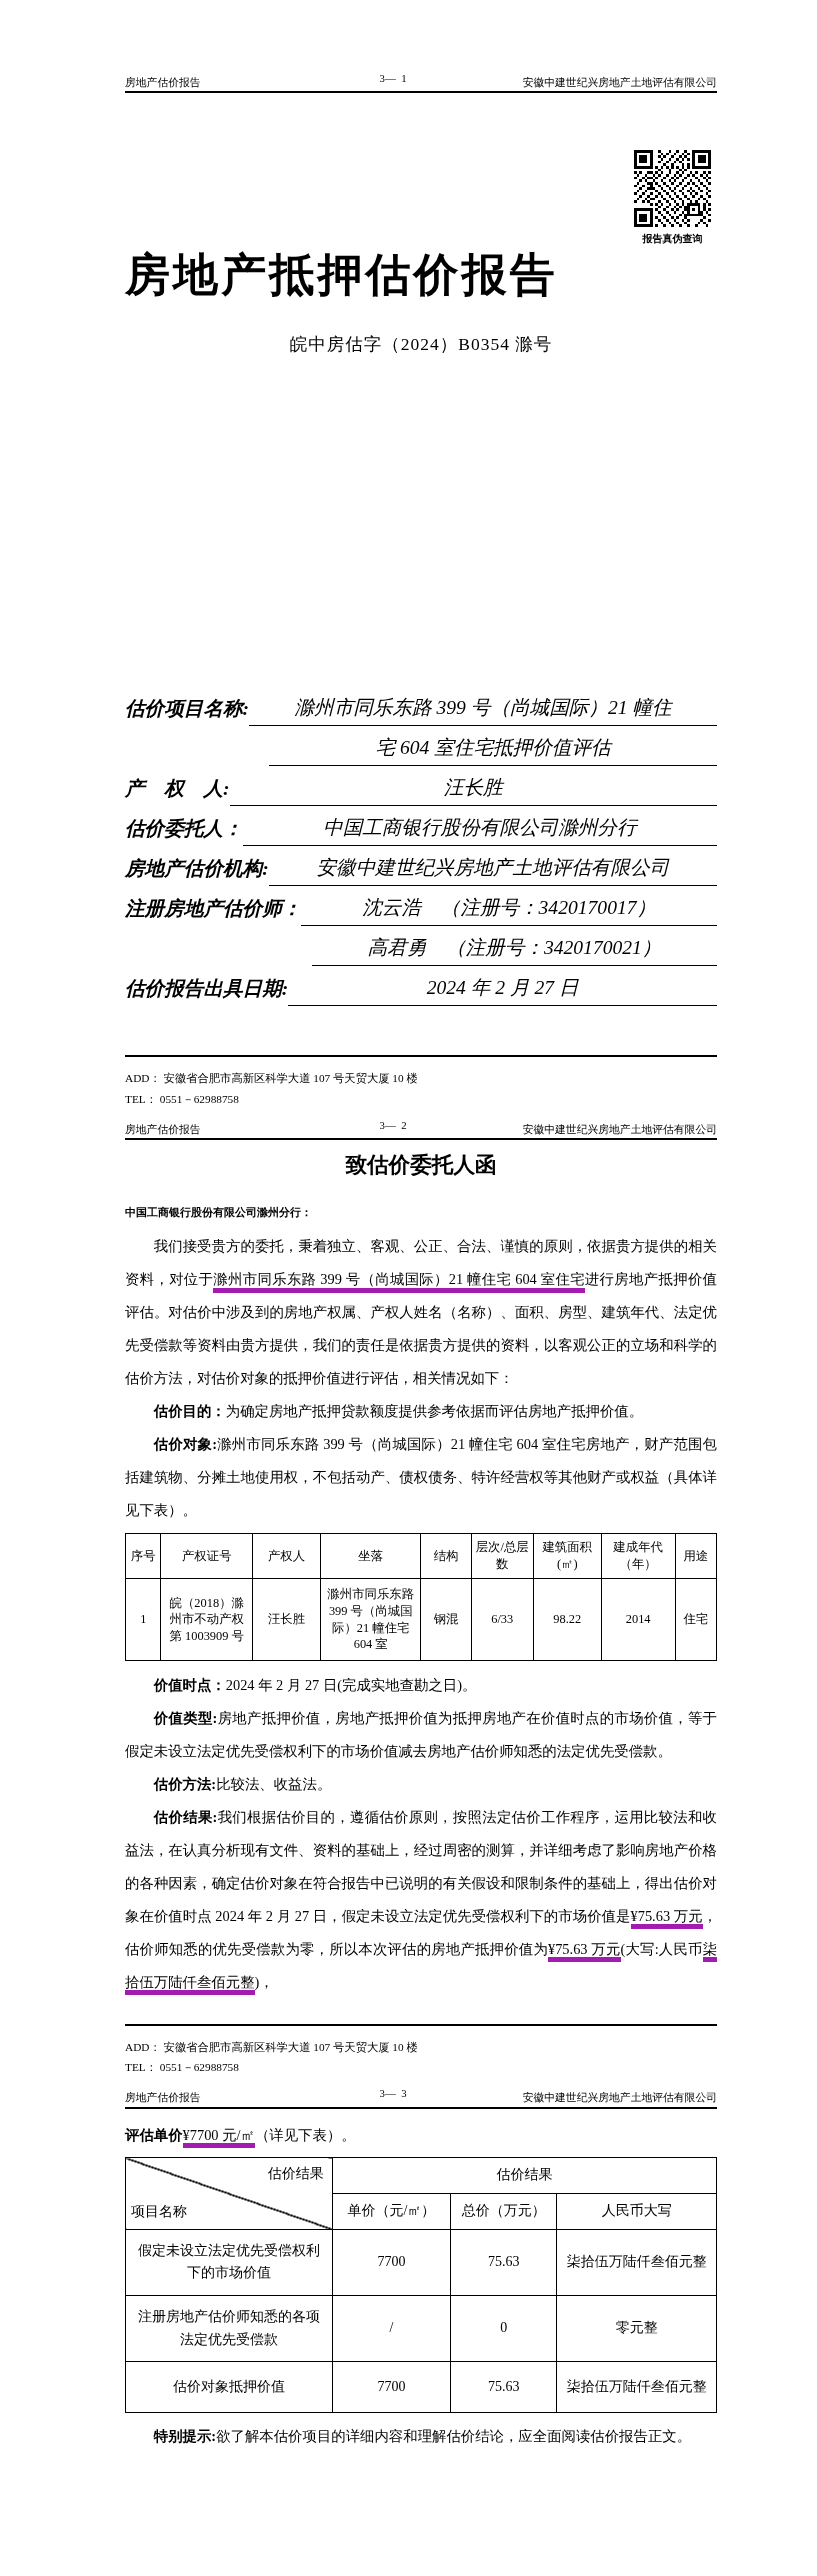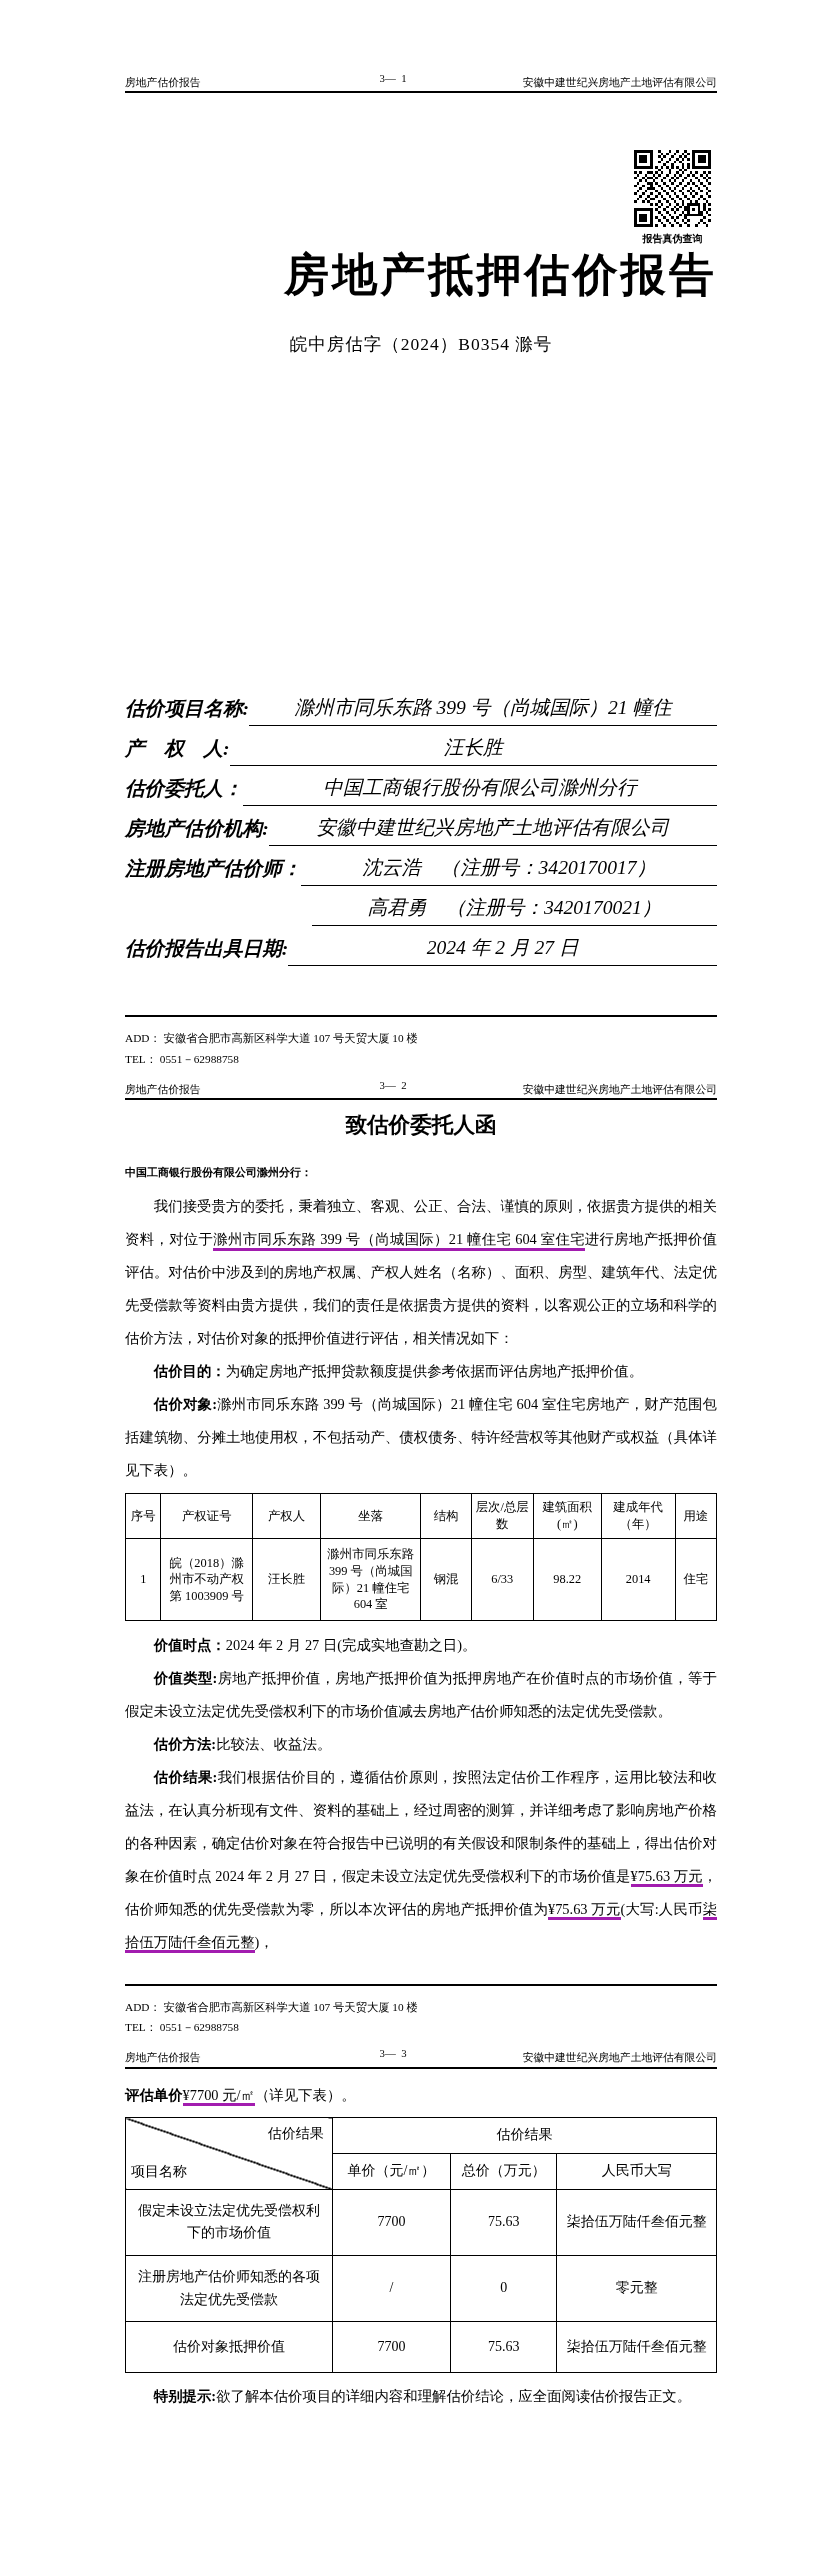--- a/index.html
+++ b/index.html
@@ -24,38 +24,38 @@
   
   .page-footer { border-top:2.6px solid #000; padding-top:11.3px; font-size:11.3px; }
   .page-footer div { line-height:20.6px; white-space:pre; }
   .pf1 { margin-top:49px; }
   .pf2 { margin-top:25px; }
 
   
   .qr-wrap { margin-top:57px; margin-left:auto; width:89px; text-align:center; }
   .qr-wrap svg { display:block; width:77px; height:77px; margin:0 auto; }
   .qr-caption { margin-top:5.2px; font-size:10px; font-weight:bold; white-space:nowrap;font-family:Liberation Serif, serif; }
-  .main-title { margin-top:5.2px; text-align:right; font-size:45px; font-weight:bold; letter-spacing:3.1px; line-height:1.1; }
+  .main-title { margin-top:5.2px; text-align:left; font-size:45px; font-weight:bold; letter-spacing:3.1px; line-height:1.1; }
   .doc-no { margin-top:31px; text-align:center; font-size:17.5px; letter-spacing:1px; }
 
   .cover-fields { margin-top:330px; }
   .f-row { display:flex; align-items:flex-end; height:40px; font-size:19.6px;font-style:italic; }
   .f-label { font-weight:bold; white-space:pre; padding-bottom:4.1px; }
   .f-line { flex:1; border-bottom:1.5px solid #000; text-align:center; padding-bottom:4.1px; white-space:nowrap; }
   .sp-a { width:144px; }
   .sp-b { width:187px; }
 
   
   .letter-title { margin-top:10.3px; text-align:center; font-size:21.6px; font-weight:bold; line-height:30px; }
   .salutation { margin-top:22px; font-size:11px; font-weight:bold; line-height:21.6px; }
   .para  { font-size:14.4px; line-height:33px; text-align:justify; text-indent:2em; }
   .para0 { font-size:14.4px; line-height:33px; text-align:justify; }
   .mt12 { margin-top:6.2px; }
   .blabel { font-weight:bold; }
-  .u { border-bottom:3px solid #a21caf; padding-bottom:0.5px; }
+  .u { border-bottom:5px solid #a21caf; padding-bottom:0.5px; }
 
   
   .ptable { margin-top:6.2px; width:100%; border-collapse:collapse; border:1.5px solid #000;
             font-size:12.4px; line-height:1.35; text-align:center; }
   .ptable th, .ptable td { border:1px solid #000; padding:5.2px 3.1px; font-weight:normal; vertical-align:middle; }
   .ptable th { border-bottom:1.5px solid #000; }
   .ptable th:nth-child(1){width:6%}   .ptable th:nth-child(2){width:15.5%}
   .ptable th:nth-child(3){width:11.5%}.ptable th:nth-child(4){width:17%}
   .ptable th:nth-child(5){width:8.5%} .ptable th:nth-child(6){width:10.5%}
   .ptable th:nth-child(7){width:11.5%}.ptable th:nth-child(8){width:12.5%}
@@ -112,20 +112,24 @@
 
     <div class="main-title">房地产抵押估价报告</div>
     <div class="doc-no">皖中房估字（2024）B0354 滁号</div>
 
     <div class="cover-fields">
       <div class="f-row">
         <span class="f-label">估价项目名称:</span>
         <span class="f-line">滁州市同乐东路 399 号（尚城国际）21 幢住</span>
       </div>
       <div class="f-row">
+        <span class="f-label sp-a"></span>
+        <span class="f-line">宅 604 室住宅抵押价值评估</span>
+      </div>
+      <div class="f-row">
         <span class="f-label">产　权　人:</span>
         <span class="f-line">汪长胜</span>
       </div>
       <div class="f-row">
         <span class="f-label">估价委托人：</span>
         <span class="f-line">中国工商银行股份有限公司滁州分行</span>
       </div>
       <div class="f-row">
         <span class="f-label">房地产估价机构:</span>
         <span class="f-line">安徽中建世纪兴房地产土地评估有限公司</span>

